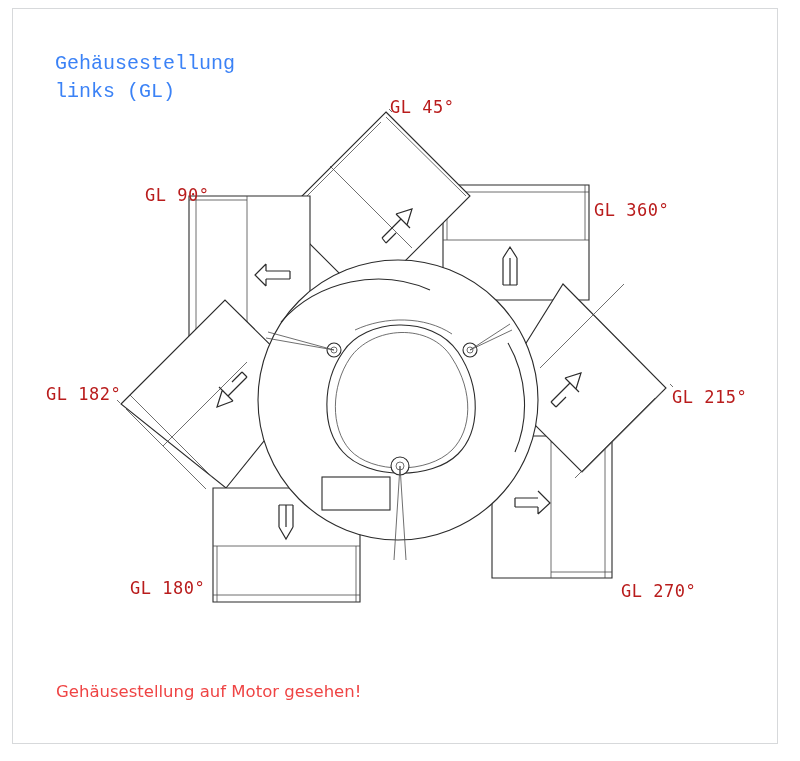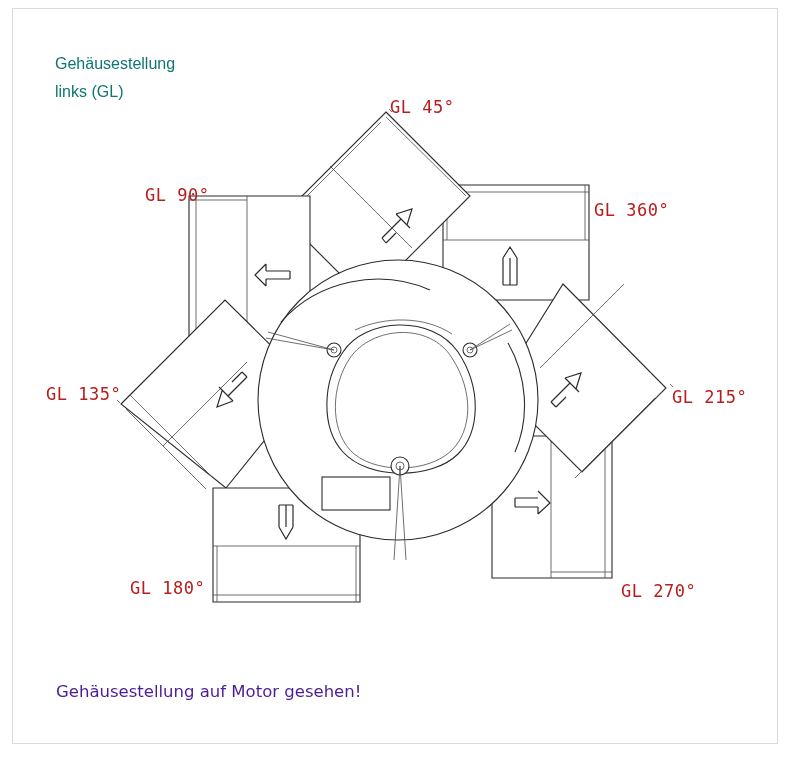--- a/index.html
+++ b/index.html
@@ -23,31 +23,31 @@
     height: 736px;
     border: 1px solid #d7d9db;
     background: #ffffff;
     box-sizing: border-box;
   }
   .title {
     position: absolute;
     left: 55px;
     top: 50px;
     width: 260px;
-    color: #0f766e;
-    font-size: 16px;
+    color: #3b82f6;
+    font-size: 20px;
     line-height: 28px;
-    font-family: Liberation Sans, sans-serif;
+    font-family: Liberation Mono, monospace;
     white-space: pre-line;
   }
   .footnote {
     position: absolute;
     left: 56px;
     top: 682px;
-    color: #4c1d95;
+    color: #ef4444;
     font-size: 16.5px;
     font-family: "DejaVu Sans", sans-serif;
   }
   .lbl {
     position: absolute;
     color: #b91c1c;
     font-size: 17px;
     font-family: "DejaVu Sans Mono", monospace;
     letter-spacing: 0.5px;
     white-space: nowrap;
@@ -177,20 +177,20 @@
     </g>
 
     <g>
       <rect class="fillw" x="322" y="477" width="68" height="33"></rect>
     </g>
 
   </svg>
 
   <div class="lbl" style="left:390px; top:97px;">GL  45°</div>
   <div class="lbl" style="left:145px; top:185px;text-align:center;">GL  90°</div>
-  <div class="lbl" style="left:46px;  top:384px;">GL 135°</div>
+  <div class="lbl" style="left:46px;  top:384px;">GL 182°</div>
   <div class="lbl" style="left:130px; top:578px;">GL 180°</div>
   <div class="lbl" style="left:621px; top:551px;margin-top:30px;">GL 270°</div>
   <div class="lbl" style="left:672px; top:387px;">GL 215°</div>
   <div class="lbl" style="left:594px; top:186px;margin-top:14px;">GL 360°</div>
 
   <div class="footnote">Gehäusestellung auf Motor gesehen!</div>
 </div>
 
 </body></html>

